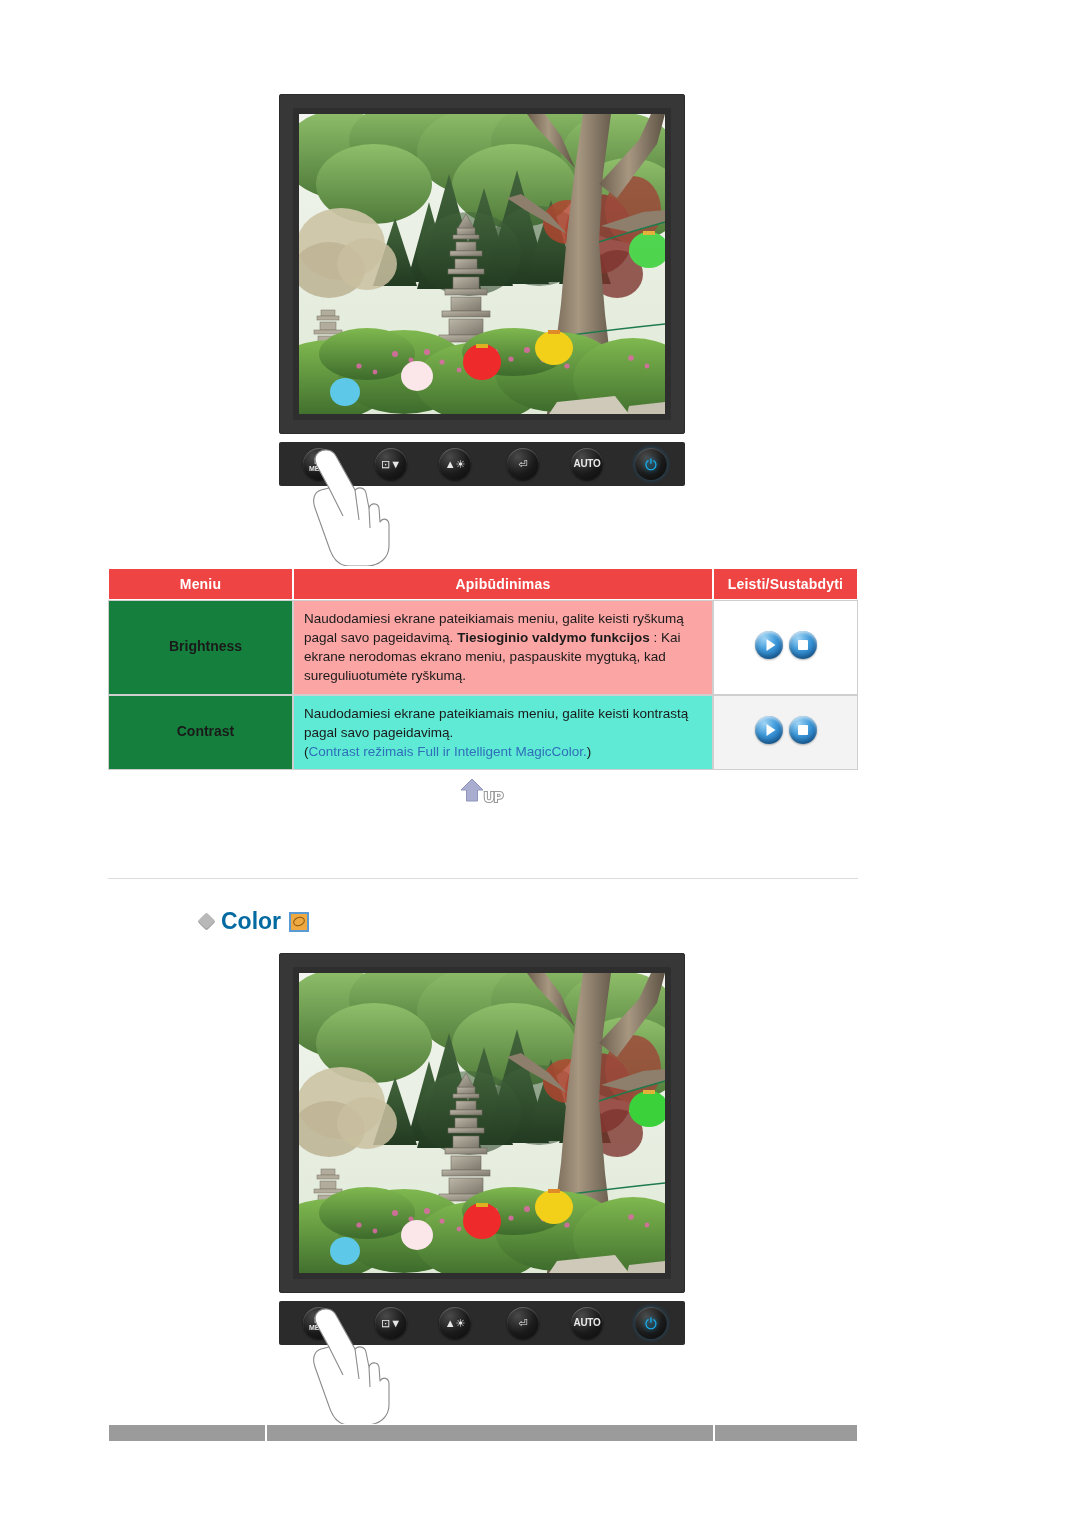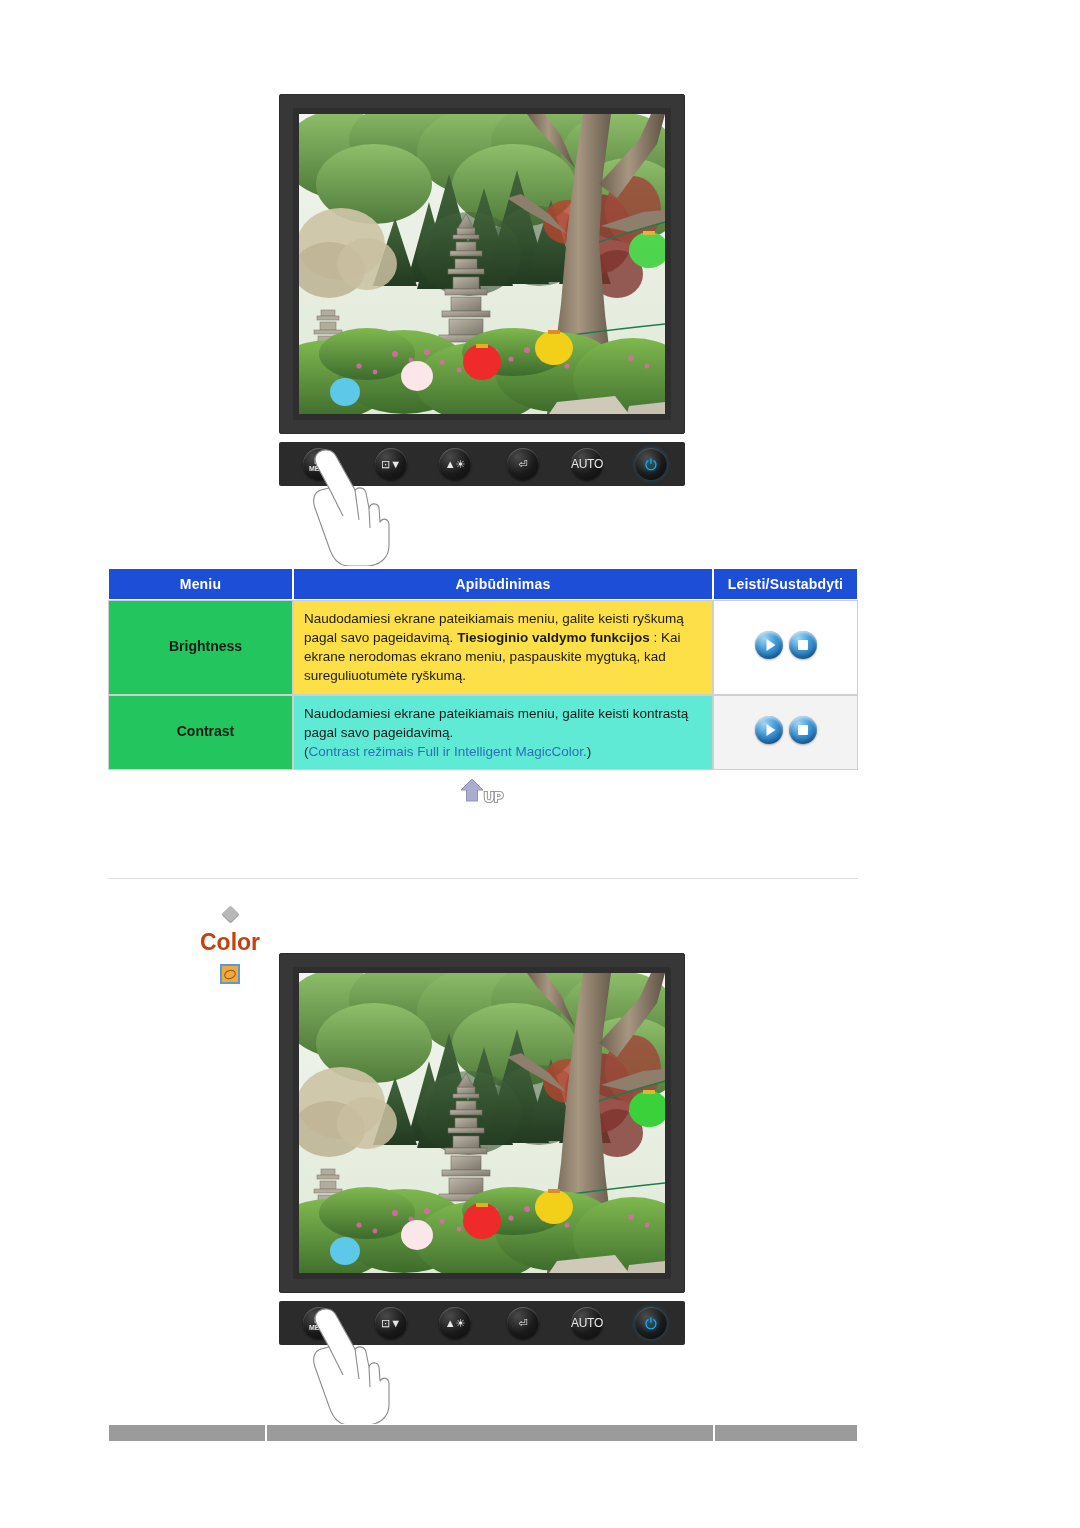--- a/index.html
+++ b/index.html
@@ -41,21 +41,21 @@
   }
   .mbtn {
     position:absolute; top:6px;
     width:32px; height:32px; border-radius:50%;
     background:radial-gradient(circle at 34% 28%, #4a4a4a 0%, #1a1a1a 55%, #0a0a0a 100%);
     box-shadow:inset 0 1px 1px rgba(255,255,255,.25), 0 1px 2px rgba(0,0,0,.6);
     display:flex; align-items:center; justify-content:center;
     color:#e8e8e8;
     font-family:"Liberation Sans", sans-serif;
   }
-  .mbtn .lbl { font-size:12px; font-weight:normal; letter-spacing:-.3px; line-height:1; }
+  .mbtn .lbl { font-size:10px; font-weight:bold; letter-spacing:-.3px; line-height:1; }
   .mbtn .glyph { font-size:11px; line-height:1; }
   .mbtn.power { box-shadow:inset 0 1px 1px rgba(255,255,255,.18), 0 0 4px rgba(0,160,255,.35); }
   .mbtn.power .glyph { color:#18b4f5; font-size:15px; text-shadow:0 0 5px #18b4f5; }
 
   
   .menu-glyph { display:flex; flex-direction:column; align-items:center; line-height:1; }
   .menu-glyph .bars { font-size:8px; letter-spacing:-1px; }
   .menu-glyph .txt { font-size:7px; font-weight:bold; letter-spacing:-.2px; }
 
   
@@ -64,44 +64,44 @@
   
   .spec-table {
     position:absolute;
     border-collapse:separate;
     border-spacing:0;
     background:#ffffff;
     table-layout:fixed;
     font-size:13.5px;
   }
   .spec-table th {
-    background:#1d4ed8;
+    background:#ef4444;
     color:#ffffff;
     font-weight:bold;
     font-size:14px;
     text-align:center;
     padding:7px 4px;
     border:1px solid #ffffff;
     letter-spacing:.2px;
   }
   .spec-table td {
     border:1px solid #cfcfcf;
     vertical-align:middle;
     padding:8px 10px;
     color:#1a1a1a;
     line-height:1.42;
   }
   td.menu-cell {
-    background:#22c55e;
+    background:#15803d;
     text-align:center;
     font-weight:bold;
     font-size:14px;
     padding-left:20px;
   }
-  td.desc-cell { background:#fde047; }
+  td.desc-cell { background:#fca5a5; }
   td.desc-cell.alt { background:#5eead4; }
   td.btn-cell { background:#ffffff; text-align:center; }
   td.btn-cell.alt { background:#f3f3f3; }
   .strong-inline { font-weight:bold; }
   .blue-note { color:#2f6fba; }
 
   
   .ctl-pair { display:inline-flex; gap:6px; align-items:center; }
   .ctl {
     width:28px; height:28px; border-radius:50%;
@@ -127,21 +127,21 @@
   
   .up-button { position:absolute; width:48px; height:32px; }
 
   
   .hrule { position:absolute; height:1px; background:#dcdcdc; }
 
   
   .section-heading {
     position:absolute;
     display:flex; align-items:center; gap:8px;
-    font-size:23px; font-weight:bold; color:#c2410c;flex-direction:column;
+    font-size:23px; font-weight:bold; color:#0369a1;
   }
   .diamond-bullet {
     width:13px; height:13px;
     background:#b8b8b8;
     transform:rotate(45deg);
     border-radius:2px;
     box-shadow:inset -1px -1px 0 rgba(0,0,0,.12);
   }
   .color-chip {
     width:20px; height:20px;

